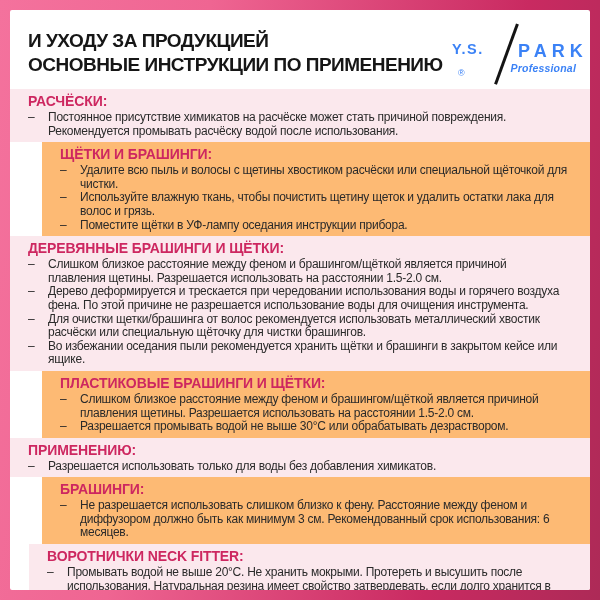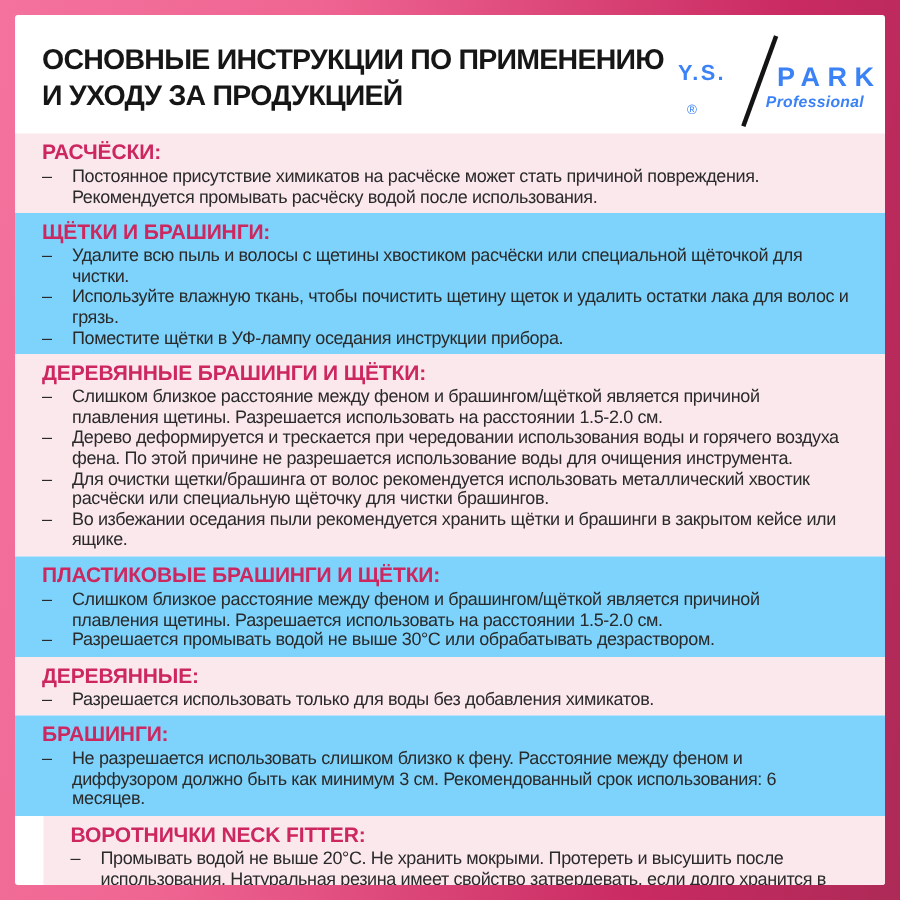--- a/index.html
+++ b/index.html
@@ -32,21 +32,21 @@
     position:absolute; left:57px; top:-3px; width:2.6px; height:64px;
     background:#141414; transform:rotate(20deg); transform-origin:center;
   }
   .logo .ys  { position:absolute; left:4px;  top:16px; font-size:14.5px; font-weight:700; letter-spacing:1.5px; }
   .logo .park{ position:absolute; left:70px; top:16px; font-size:18px; font-weight:700; letter-spacing:5px; }
   .logo .prof{ position:absolute; right:-2px; top:37px; font-size:10.5px; font-weight:700; font-style:italic; letter-spacing:0.2px; }
   .logo .reg { position:absolute; left:10px; top:43px; font-size:9px; }
   
   section { padding:4px 23px 4px 18px; flex:0 0 auto; }
   section.pink { background:#fbe8ed; }
-  section.white { background:#7dd3fc; }
+  section.white { background:#fdba74;margin-left:32px; }
   section:last-child { flex:1 0 auto;margin-left:19px; }
   h2 {
     margin:0 0 1px 0; color:#cd2760;
     font-size:14px; line-height:17px; font-weight:700; letter-spacing:-0.1px;
   }
   .bullet { display:flex; align-items:flex-start; }
   .bullet .dash {
     flex:0 0 20px; color:#2a2a2a;
     font-size:12px; line-height:13.6px; letter-spacing:-0.25px;
   }
@@ -56,22 +56,22 @@
   }
 </style>
 </head>
 <body>
 
 <div class="page">
   <div class="inner">
 
     <header>
       <h1 class="title">
+        <span>И УХОДУ ЗА ПРОДУКЦИЕЙ</span>
         <span>ОСНОВНЫЕ ИНСТРУКЦИИ ПО ПРИМЕНЕНИЮ</span>
-        <span>И УХОДУ ЗА ПРОДУКЦИЕЙ</span>
       </h1>
       <div class="logo">
         <span class="slash"></span>
         <span class="ys">Y.S.</span>
         <span class="park">PARK</span>
         <span class="prof">Professional</span>
         <span class="reg">®</span>
       </div>
     </header>
 
@@ -125,21 +125,21 @@
         <span class="dash">–</span>
         <p>Слишком близкое расстояние между феном и брашингом/щёткой является причиной плавления щетины. Разрешается использовать на расстоянии 1.5-2.0 см.</p>
       </div>
       <div class="bullet">
         <span class="dash">–</span>
         <p>Разрешается промывать водой не выше 30°C или обрабатывать дезраствором.</p>
       </div>
     </section>
 
     <section class="pink">
-      <h2>ДЕРЕВЯННЫЕ:</h2>
+      <h2>ПРИМЕНЕНИЮ:</h2>
       <div class="bullet">
         <span class="dash">–</span>
         <p>Разрешается использовать только для воды без добавления химикатов.</p>
       </div>
     </section>
 
     <section class="white">
       <h2>БРАШИНГИ:</h2>
       <div class="bullet">
         <span class="dash">–</span>

